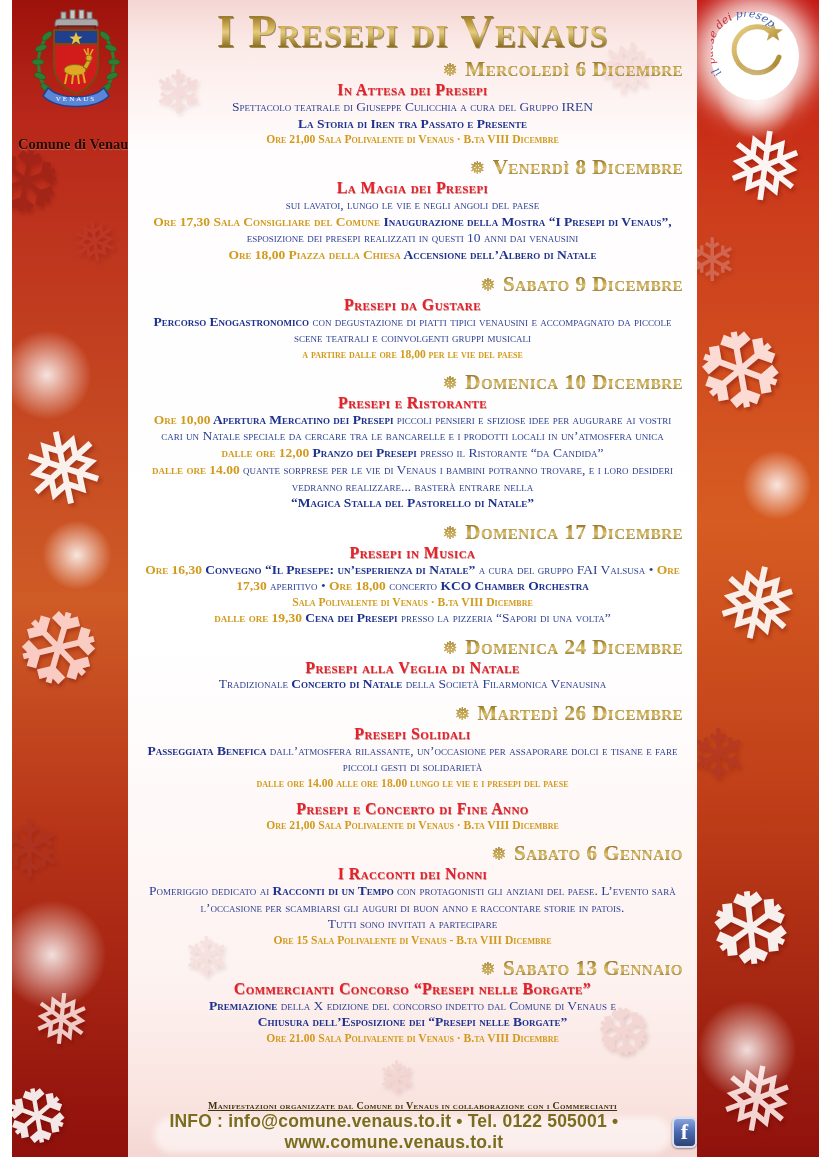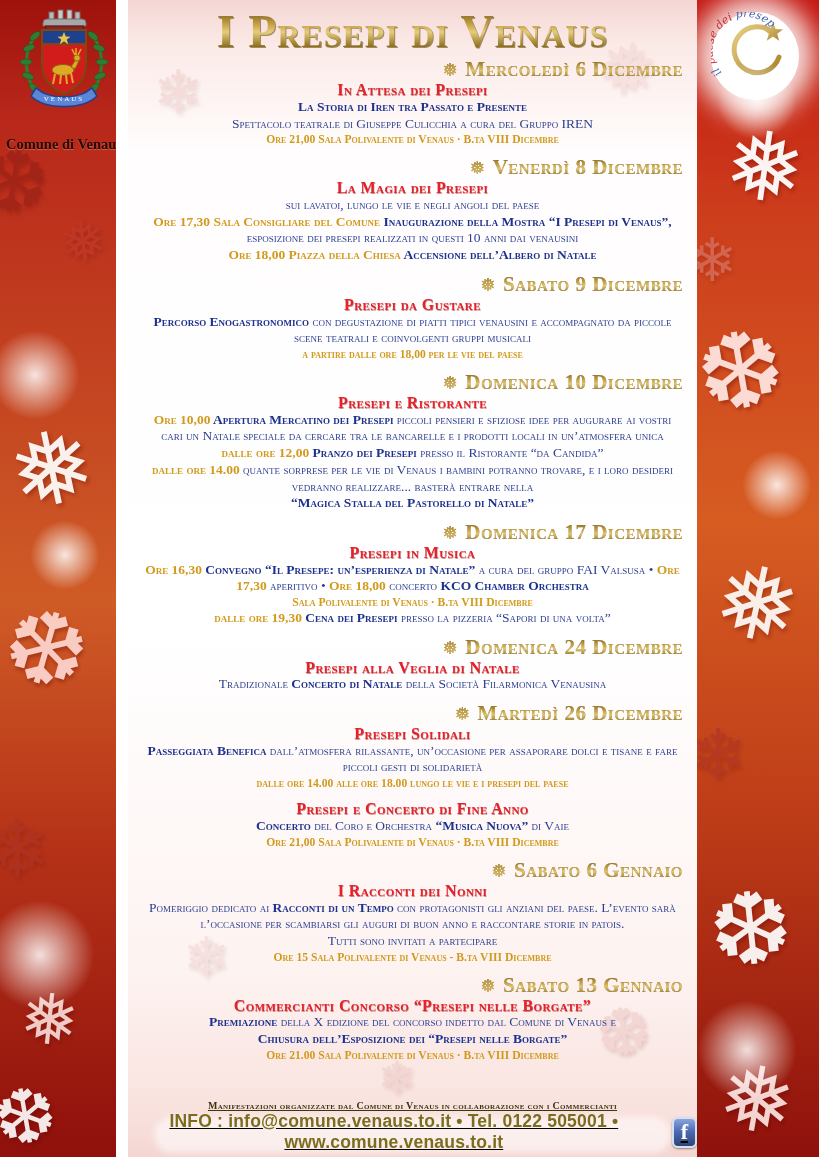--- a/index.html
+++ b/index.html
@@ -1,20 +1,20 @@
 <!DOCTYPE html>
 <html><head>
 <meta charset="utf-8">
 <style>
   html,body{margin:0;padding:0;background:#555;}
   .poster{position:relative;width:819px;height:1157px;overflow:hidden;
     font-family:"Liberation Serif","DejaVu Serif",serif;background:#fff;}
   
   .side{position:absolute;top:0;bottom:0;overflow:hidden;}
-  .side-left{left:0;width:116px;
+  .side-left{left:12px;width:116px;
     background:linear-gradient(180deg,#9e120c 0%,#b8271a 10%,#c64a22 38%,#cf5b26 52%,#b73418 72%,#8f100c 100%);}
   .side-right{left:697px;width:122px;
     background:linear-gradient(180deg,#c3150f 0%,#cc3d1c 18%,#d65c22 45%,#c14019 68%,#8f110c 100%);}
   .sf{position:absolute;line-height:1;font-family:"DejaVu Sans",sans-serif;pointer-events:none;
     text-shadow:2px 3px 4px rgba(90,0,0,.35);}
   .glow{position:absolute;border-radius:50%;pointer-events:none;
     background:radial-gradient(circle,rgba(255,255,255,.85) 0%,rgba(255,255,255,0) 70%);}
   
   .panel{position:absolute;left:128px;top:0;width:569px;height:1157px;
     background:linear-gradient(180deg,#f4d6d3 0%,#fbeae7 45px,#fffdfd 150px,#ffffff 55%,#fdf3f1 84%,#f9e2de 96%,#f4d6d2 100%);}
@@ -44,21 +44,21 @@
   .run.b{color:#1d318e;font-weight:bold;}
   .run.g{color:#d29a1d;font-weight:bold;}
   .run.i{color:#1d318e;font-weight:bold;}
   
   .panel-footer{position:absolute;left:0;right:0;bottom:4px;z-index:1;text-align:center;}
   .info-band{position:absolute;left:26px;right:26px;bottom:0;height:36px;border-radius:18px;
     background:rgba(255,255,255,.55);filter:blur(3px);z-index:0;}
   .org-line{position:relative;z-index:1;font-size:10px;font-weight:bold;font-variant:small-caps;
     letter-spacing:.3px;color:#3d3410;margin:0 0 0;text-decoration:underline;}
   .info-line{position:relative;z-index:1;display:flex;align-items:center;justify-content:center;gap:12px;
-    margin:0;text-decoration:underline;}
+    margin:0;}
   .info-text{font-family:"Liberation Sans","DejaVu Sans",sans-serif;font-size:17.5px;font-weight:bold;
     color:#7a6d1d;letter-spacing:.2px;}
   .fb{display:inline-flex;align-items:center;justify-content:center;width:27px;height:27px;border-radius:6px;
     background:linear-gradient(180deg,#8aa4dd 0%,#4d6cb4 45%,#2d4373 100%);
     border:2px solid #d7dff2;box-shadow:0 1px 2px rgba(0,0,0,.4);
     color:#fff;font-family:"Liberation Serif",serif;font-weight:bold;font-size:22px;line-height:1;}
   
   .muni{position:absolute;left:0;top:8px;width:128px;text-align:center;}
   .muni-label{margin-top:12px;font-size:14.5px;font-weight:bold;color:#260903;
     text-shadow:0 1px 1px rgba(255,210,200,.35);}
@@ -176,22 +176,22 @@
         <span class="sf" style="left: 55px; top: 930px; font-size: 55px; color: rgb(237, 198, 194); opacity: 0.4; transform: rotate(0deg);">❄</span>
         <span class="sf" style="left: 468px; top: 1000px; font-size: 65px; color: rgb(234, 188, 184); opacity: 0.45; transform: rotate(-8deg);">❆</span>
         <span class="sf" style="left: 250px; top: 1055px; font-size: 45px; color: rgb(234, 188, 184); opacity: 0.4; transform: rotate(0deg);">❄</span>
       </div>
     <div class="panel-content">
       <h1 class="main-title">I Presepi di Venaus</h1>
       <div class="events">
           <section class="event">
             <div class="event-date"><span class="orn">❅</span><span>Mercoledì 6 Dicembre</span></div>
             <div class="event-title">In Attesa dei Presepi</div>
+            <p class="line"><span class="run n">Spettacolo teatrale di Giuseppe Culicchia a cura del Gruppo IREN</span></p>
             <p class="line"><span class="run b">La Storia di Iren tra Passato e Presente</span></p>
-            <p class="line"><span class="run n">Spettacolo teatrale di Giuseppe Culicchia a cura del Gruppo IREN</span></p>
             <p class="line venue"><span class="run g">Ore 21,00 Sala Polivalente di Venaus · B.ta VIII Dicembre</span></p>
           </section>
           <section class="event">
             <div class="event-date"><span class="orn">❅</span><span>Venerdì 8 Dicembre</span></div>
             <div class="event-title">La Magia dei Presepi</div>
             <p class="line"><span class="run n">sui lavatoi, lungo le vie e negli angoli del paese</span></p>
             <p class="line"><span class="run g">Ore 17,30 Sala Consigliare del Comune </span><span class="run b">Inaugurazione della Mostra “I Presepi di Venaus”, </span><span class="run n">esposizione dei presepi realizzati in questi 10 anni dai venausini</span></p>
             <p class="line"><span class="run g">Ore 18,00 Piazza della Chiesa </span><span class="run b">Accensione dell’Albero di Natale</span></p>
           </section>
           <section class="event">
@@ -221,21 +221,20 @@
             <p class="line"><span class="run n">Tradizionale </span><span class="run b">Concerto di Natale </span><span class="run n">della Società Filarmonica Venausina</span></p>
           </section>
           <section class="event">
             <div class="event-date"><span class="orn">❅</span><span>Martedì 26 Dicembre</span></div>
             <div class="event-title">Presepi Solidali</div>
             <p class="line"><span class="run b">Passeggiata Benefica </span><span class="run n">dall’atmosfera rilassante, un’occasione per assaporare dolci e tisane e fare piccoli gesti di solidarietà</span></p>
             <p class="line venue"><span class="run g">dalle ore 14.00 alle ore 18.00 lungo le vie e i presepi del paese</span></p>
           </section>
           <section class="event">
             <div class="event-title">Presepi e Concerto di Fine Anno</div>
-            <p class="line"><span class="run b">Concerto </span><span class="run n">del Coro e Orchestra </span><span class="run b">“Musica Nuova” </span><span class="run n">di Vaie</span></p>
             <p class="line venue"><span class="run g">Ore 21,00 Sala Polivalente di Venaus · B.ta VIII Dicembre</span></p>
           </section>
           <section class="event">
             <div class="event-date"><span class="orn">❅</span><span>Sabato 6 Gennaio</span></div>
             <div class="event-title">I Racconti dei Nonni</div>
             <p class="line"><span class="run n">Pomeriggio dedicato ai </span><span class="run b">Racconti di un Tempo </span><span class="run n">con protagonisti gli anziani del paese. L’evento sarà l’occasione per scambiarsi gli auguri di buon anno e raccontare storie in patois.</span></p>
             <p class="line"><span class="run n">Tutti sono invitati a partecipare</span></p>
             <p class="line venue"><span class="run g">Ore 15 Sala Polivalente di Venaus - B.ta VIII Dicembre</span></p>
           </section>
           <section class="event">

